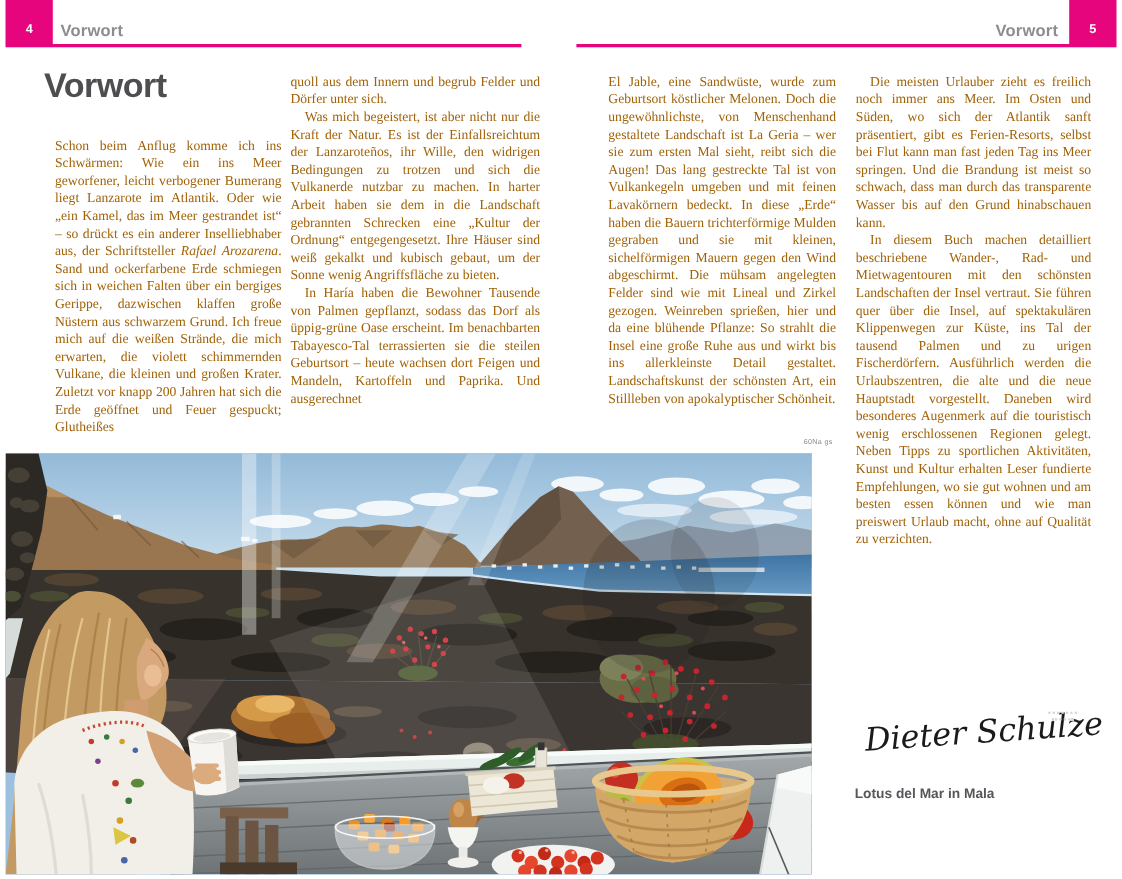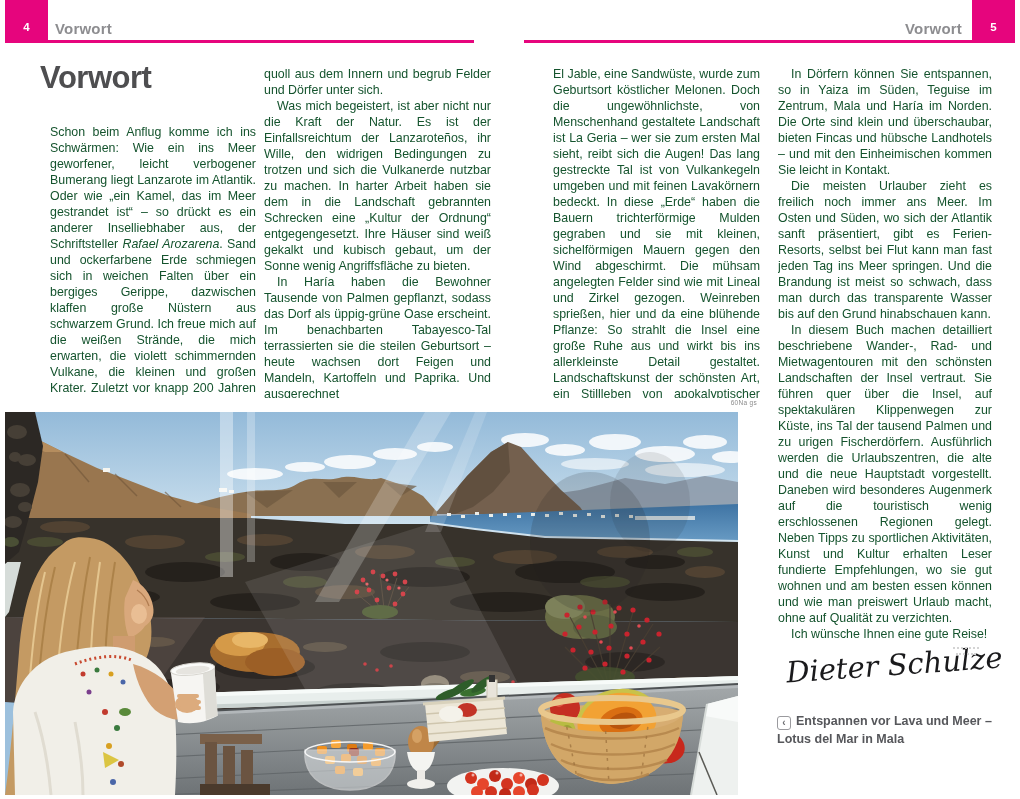--- a/index.html
+++ b/index.html
@@ -19,22 +19,22 @@
   .running-head{
     font-size:15px;font-weight:bold;color:#8d8d90;letter-spacing:.2px;
   }
   
   .page-title{
     font-size:31px;font-weight:bold;color:#4e4e50;letter-spacing:-.5px;
     font-family:"Liberation Sans",sans-serif;
   }
   
   .col{
-    font-family:Liberation Sans, sans-serif;
-    font-size:12.4px;line-height:16px;color:#14532d;
+    font-family:Liberation Serif, serif;
+    font-size:12.4px;line-height:16px;color:#a16207;
     text-align:justify;overflow:hidden;
   }
   .col p{margin:0;}
   .col p.ind{text-indent:13px;}
   .col .it{font-style:italic;}
   
   #photo{left:5px;top:412px;width:733px;height:383px;overflow:hidden;background:#9cc0dd;}
   #photo svg{display:block;}
   .credit{
     font-size:6.5px;color:#8b8b8b;letter-spacing:.3px;
@@ -81,32 +81,29 @@
   <p>quoll aus dem Innern und begrub Felder und Dörfer unter sich.</p>
   <p class="ind">Was mich begeistert, ist aber nicht nur die Kraft der Natur. Es ist der Einfallsreichtum der Lanzaroteños, ihr Wille, den widrigen Bedingungen zu trotzen und sich die Vulkanerde nutzbar zu machen. In harter Arbeit haben sie dem in die Landschaft gebrannten Schrecken eine „Kultur der Ordnung“ entgegengesetzt. Ihre Häuser sind weiß gekalkt und kubisch gebaut, um der Sonne wenig Angriffsfläche zu bieten.</p>
   <p class="ind">In Haría haben die Bewohner Tausende von Palmen gepflanzt, sodass das Dorf als üppig-grüne Oase erscheint. Im benachbarten Tabayesco-Tal terrassierten sie die steilen Geburtsort – heute wachsen dort Feigen und Mandeln, Kartoffeln und Paprika. Und ausgerechnet</p>
 </div>
 
 <div class="abs col" style="left:553px;top:66px;width:207px;height:332px;">
   <p>El Jable, eine Sandwüste, wurde zum Geburtsort köstlicher Melonen. Doch die ungewöhnlichste, von Menschenhand gestaltete Landschaft ist La Geria – wer sie zum ersten Mal sieht, reibt sich die Augen! Das lang gestreckte Tal ist von Vulkankegeln umgeben und mit feinen Lavakörnern bedeckt. In diese „Erde“ haben die Bauern trichterförmige Mulden gegraben und sie mit kleinen, sichelförmigen Mauern gegen den Wind abgeschirmt. Die mühsam angelegten Felder sind wie mit Lineal und Zirkel gezogen. Weinreben sprießen, hier und da eine blühende Pflanze: So strahlt die Insel eine große Ruhe aus und wirkt bis ins allerkleinste Detail gestaltet. Landschaftskunst der schönsten Art, ein Stillleben von apokalyptischer Schönheit.</p>
 </div>
 
 <div class="abs col" style="left:778px;top:66px;width:214px;height:578px;">
-  <p class="ind">In Dörfern können Sie entspannen, so in Yaiza im Süden, Teguise im Zentrum, Mala und Haría im Norden. Die Orte sind klein und überschaubar, bieten Fincas und hübsche Landhotels – und mit den Einheimischen kommen Sie leicht in Kontakt.</p>
   <p class="ind">Die meisten Urlauber zieht es freilich noch immer ans Meer. Im Osten und Süden, wo sich der Atlantik sanft präsentiert, gibt es Ferien-Resorts, selbst bei Flut kann man fast jeden Tag ins Meer springen. Und die Brandung ist meist so schwach, dass man durch das transparente Wasser bis auf den Grund hinabschauen kann.</p>
   <p class="ind">In diesem Buch machen detailliert beschriebene Wander-, Rad- und Mietwagentouren mit den schönsten Landschaften der Insel vertraut. Sie führen quer über die Insel, auf spektakulären Klippenwegen zur Küste, ins Tal der tausend Palmen und zu urigen Fischerdörfern. Ausführlich werden die Urlaubszentren, die alte und die neue Hauptstadt vorgestellt. Daneben wird besonderes Augenmerk auf die touristisch wenig erschlossenen Regionen gelegt. Neben Tipps zu sportlichen Aktivitäten, Kunst und Kultur erhalten Leser fundierte Empfehlungen, wo sie gut wohnen und am besten essen können und wie man preiswert Urlaub macht, ohne auf Qualität zu verzichten.</p>
-  <p class="ind">Ich wünsche Ihnen eine gute Reise!</p>
 </div>
 
 <div class="abs signature" style="left:786px;top:648px;">Dieter Schulze</div>
 <div class="abs speckle" style="left:953px;top:647px;"></div>
 <div class="abs speckle" style="left:956px;top:653px;width:20px;"></div>
 
 <div class="abs caption" style="left:777px;top:712px;">
-  <div><span class="cap-icon">‹</span><span>Entspannen vor Lava und Meer –</span></div>
   <div>Lotus del Mar in Mala</div>
 </div>
 
 <div class="abs credit" style="left:494px;top:399px;width:263px;text-align:right;">60Na gs</div>
 
 <div class="abs" id="photo">
 <svg width="733" height="383" viewBox="0 0 733 383" xmlns="http://www.w3.org/2000/svg">
   <defs>
     <linearGradient id="gSky" x1="0" y1="0" x2="0" y2="1">
       <stop offset="0" stop-color="#93bad9"></stop>

